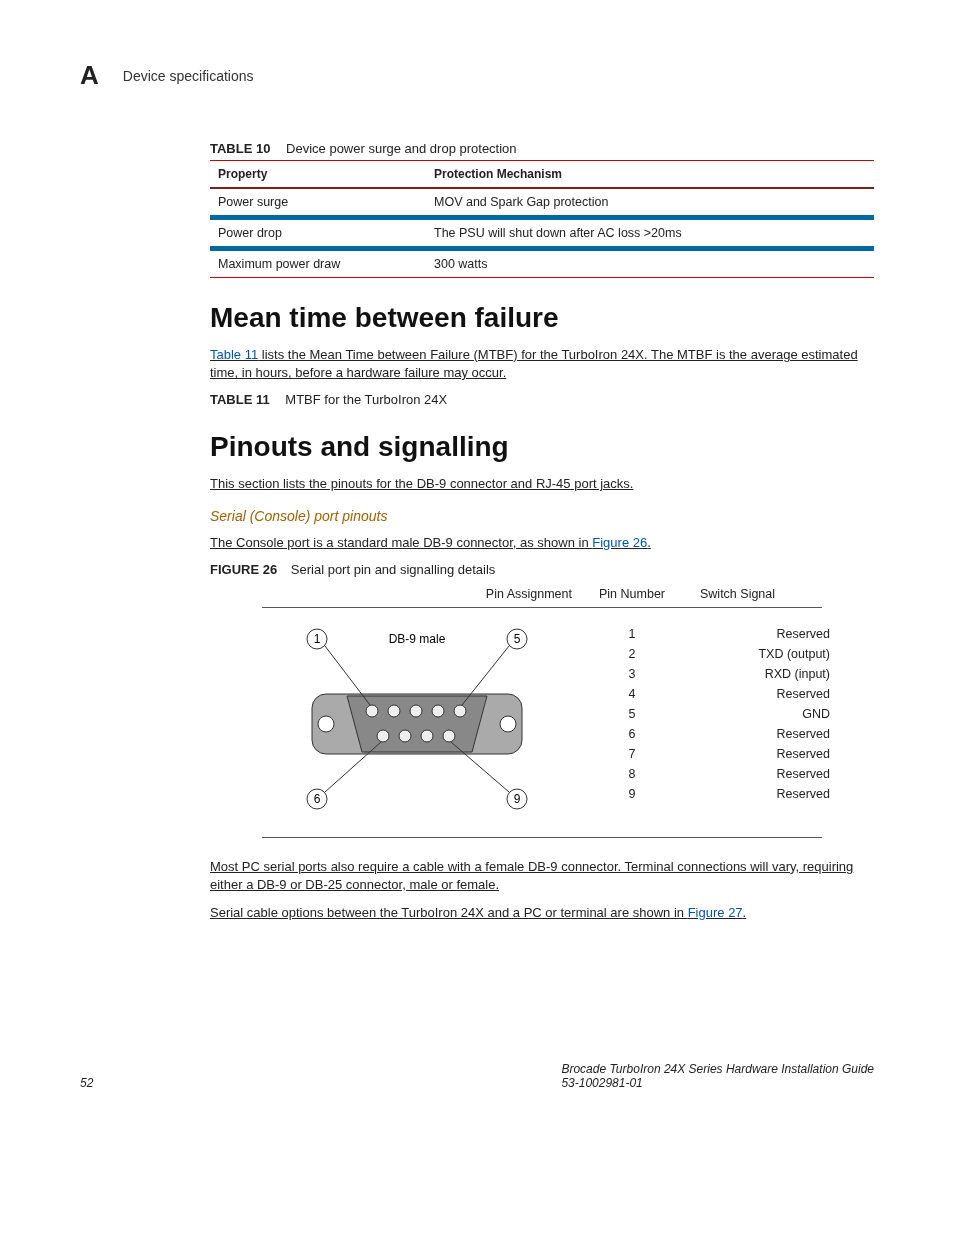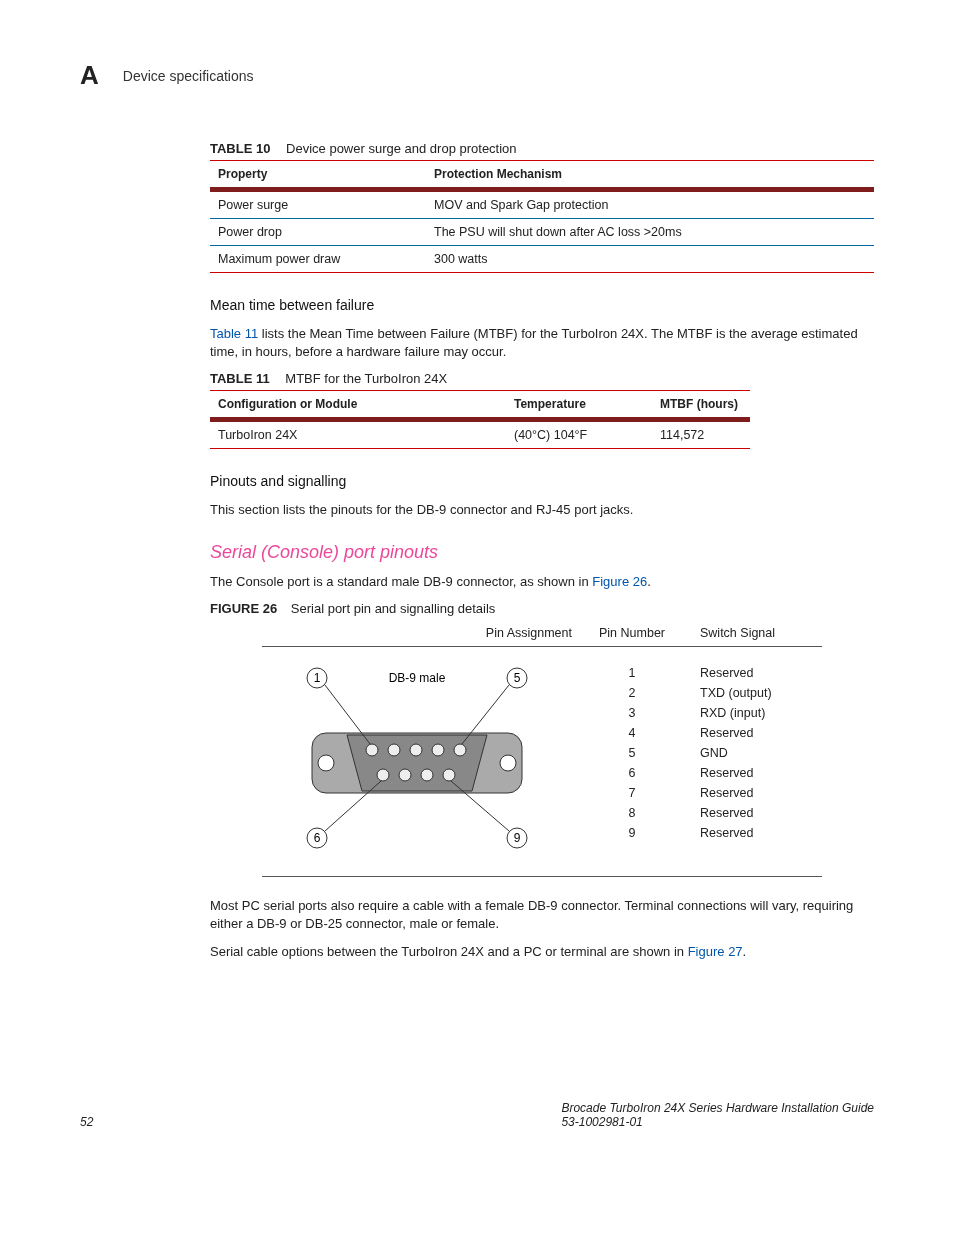--- a/index.html
+++ b/index.html
@@ -45,48 +45,49 @@
     margin-bottom: 24px;
   }
   table.spec.narrow {
     width: 540px;
   }
   table.spec th {
     text-align: left;
     font-weight: bold;
     font-size: 12px;
     padding: 6px 8px;
-    border-bottom: 5px solid #7f1d1d;
+    border-bottom: 2px solid #7f1d1d;
   }
   table.spec td {
     padding: 6px 8px;
-    border-bottom: 1px solid #0369a1;
+    border-bottom: 5px solid #0369a1;
     font-size: 12.5px;
   }
   table.spec tr:last-child td {
     border-bottom: none;
   }
   h2.section {
     font-family: "Trebuchet MS", Arial, sans-serif;
-    font-size: 14px;
-    font-weight: normal;
+    font-size: 28px;
+    font-weight: bold;
     margin: 24px 0 12px 0;
     color: #111;
   }
   h3.subsection {
     font-family: "Trebuchet MS", Arial, sans-serif;
     font-style: italic;
-    font-size: 18px;
+    font-size: 14px;
     font-weight: normal;
-    margin: 22px 0 10px 0;
-    color: #ec4899;
+    margin: 14px 0 10px 0;
+    color: #a16207;
   }
   p {
     margin: 10px 0;
     line-height: 1.4;
+    text-decoration: underline;
   }
   .link {
     color: #0055aa;
   }
   .fig-caption {
     margin: 4px 0;
   }
   .fig-caption b {
     margin-right: 10px;
   }
@@ -113,21 +114,21 @@
   }
   .pin-rows {
     flex: 1;
   }
   .pin-row {
     display: flex;
     font-size: 12.5px;
     line-height: 20px;
   }
   .pin-row .c2 { flex: 0 0 120px; text-align: center; }
-  .pin-row .c3 { flex: 0 0 130px; text-align: left; padding-left: 8px; }
+  .pin-row .c3 { flex: 0 0 130px; text-align: right; padding-left: 8px; }
   .pinout-footer-rule {
     border-bottom: 1px solid #555;
     margin-top: 20px;
   }
   .footer {
     display: flex;
     justify-content: space-between;
     align-items: flex-end;
     margin-top: 140px;
     font-size: 12px;
@@ -174,36 +175,20 @@
 
   <h2 class="section">Mean time between failure</h2>
   <p>
     <span class="link">Table 11</span><span> lists the Mean Time between Failure (MTBF) for the TurboIron 24X. The MTBF is the average estimated time, in hours, before a hardware failure may occur.</span>
   </p>
 
   <div class="tbl-caption">
     <b>TABLE 11</b>
     <span>MTBF for the TurboIron 24X</span>
   </div>
-  <table class="spec narrow">
-    <thead>
-      <tr>
-        <th style="width:280px;">Configuration or Module</th>
-        <th style="width:130px;">Temperature</th>
-        <th>MTBF (hours)</th>
-      </tr>
-    </thead>
-    <tbody>
-      <tr>
-        <td>TurboIron 24X</td>
-        <td>(40°C) 104°F</td>
-        <td>114,572</td>
-      </tr>
-    </tbody>
-  </table>
 
   <h2 class="section">Pinouts and signalling</h2>
   <p>This section lists the pinouts for the DB-9 connector and RJ-45 port jacks.</p>
 
   <h3 class="subsection">Serial (Console) port pinouts</h3>
   <p>
     <span>The Console port is a standard male DB-9 connector, as shown in </span><span class="link">Figure 26</span><span>.</span>
   </p>
 
   <div class="fig-caption">

